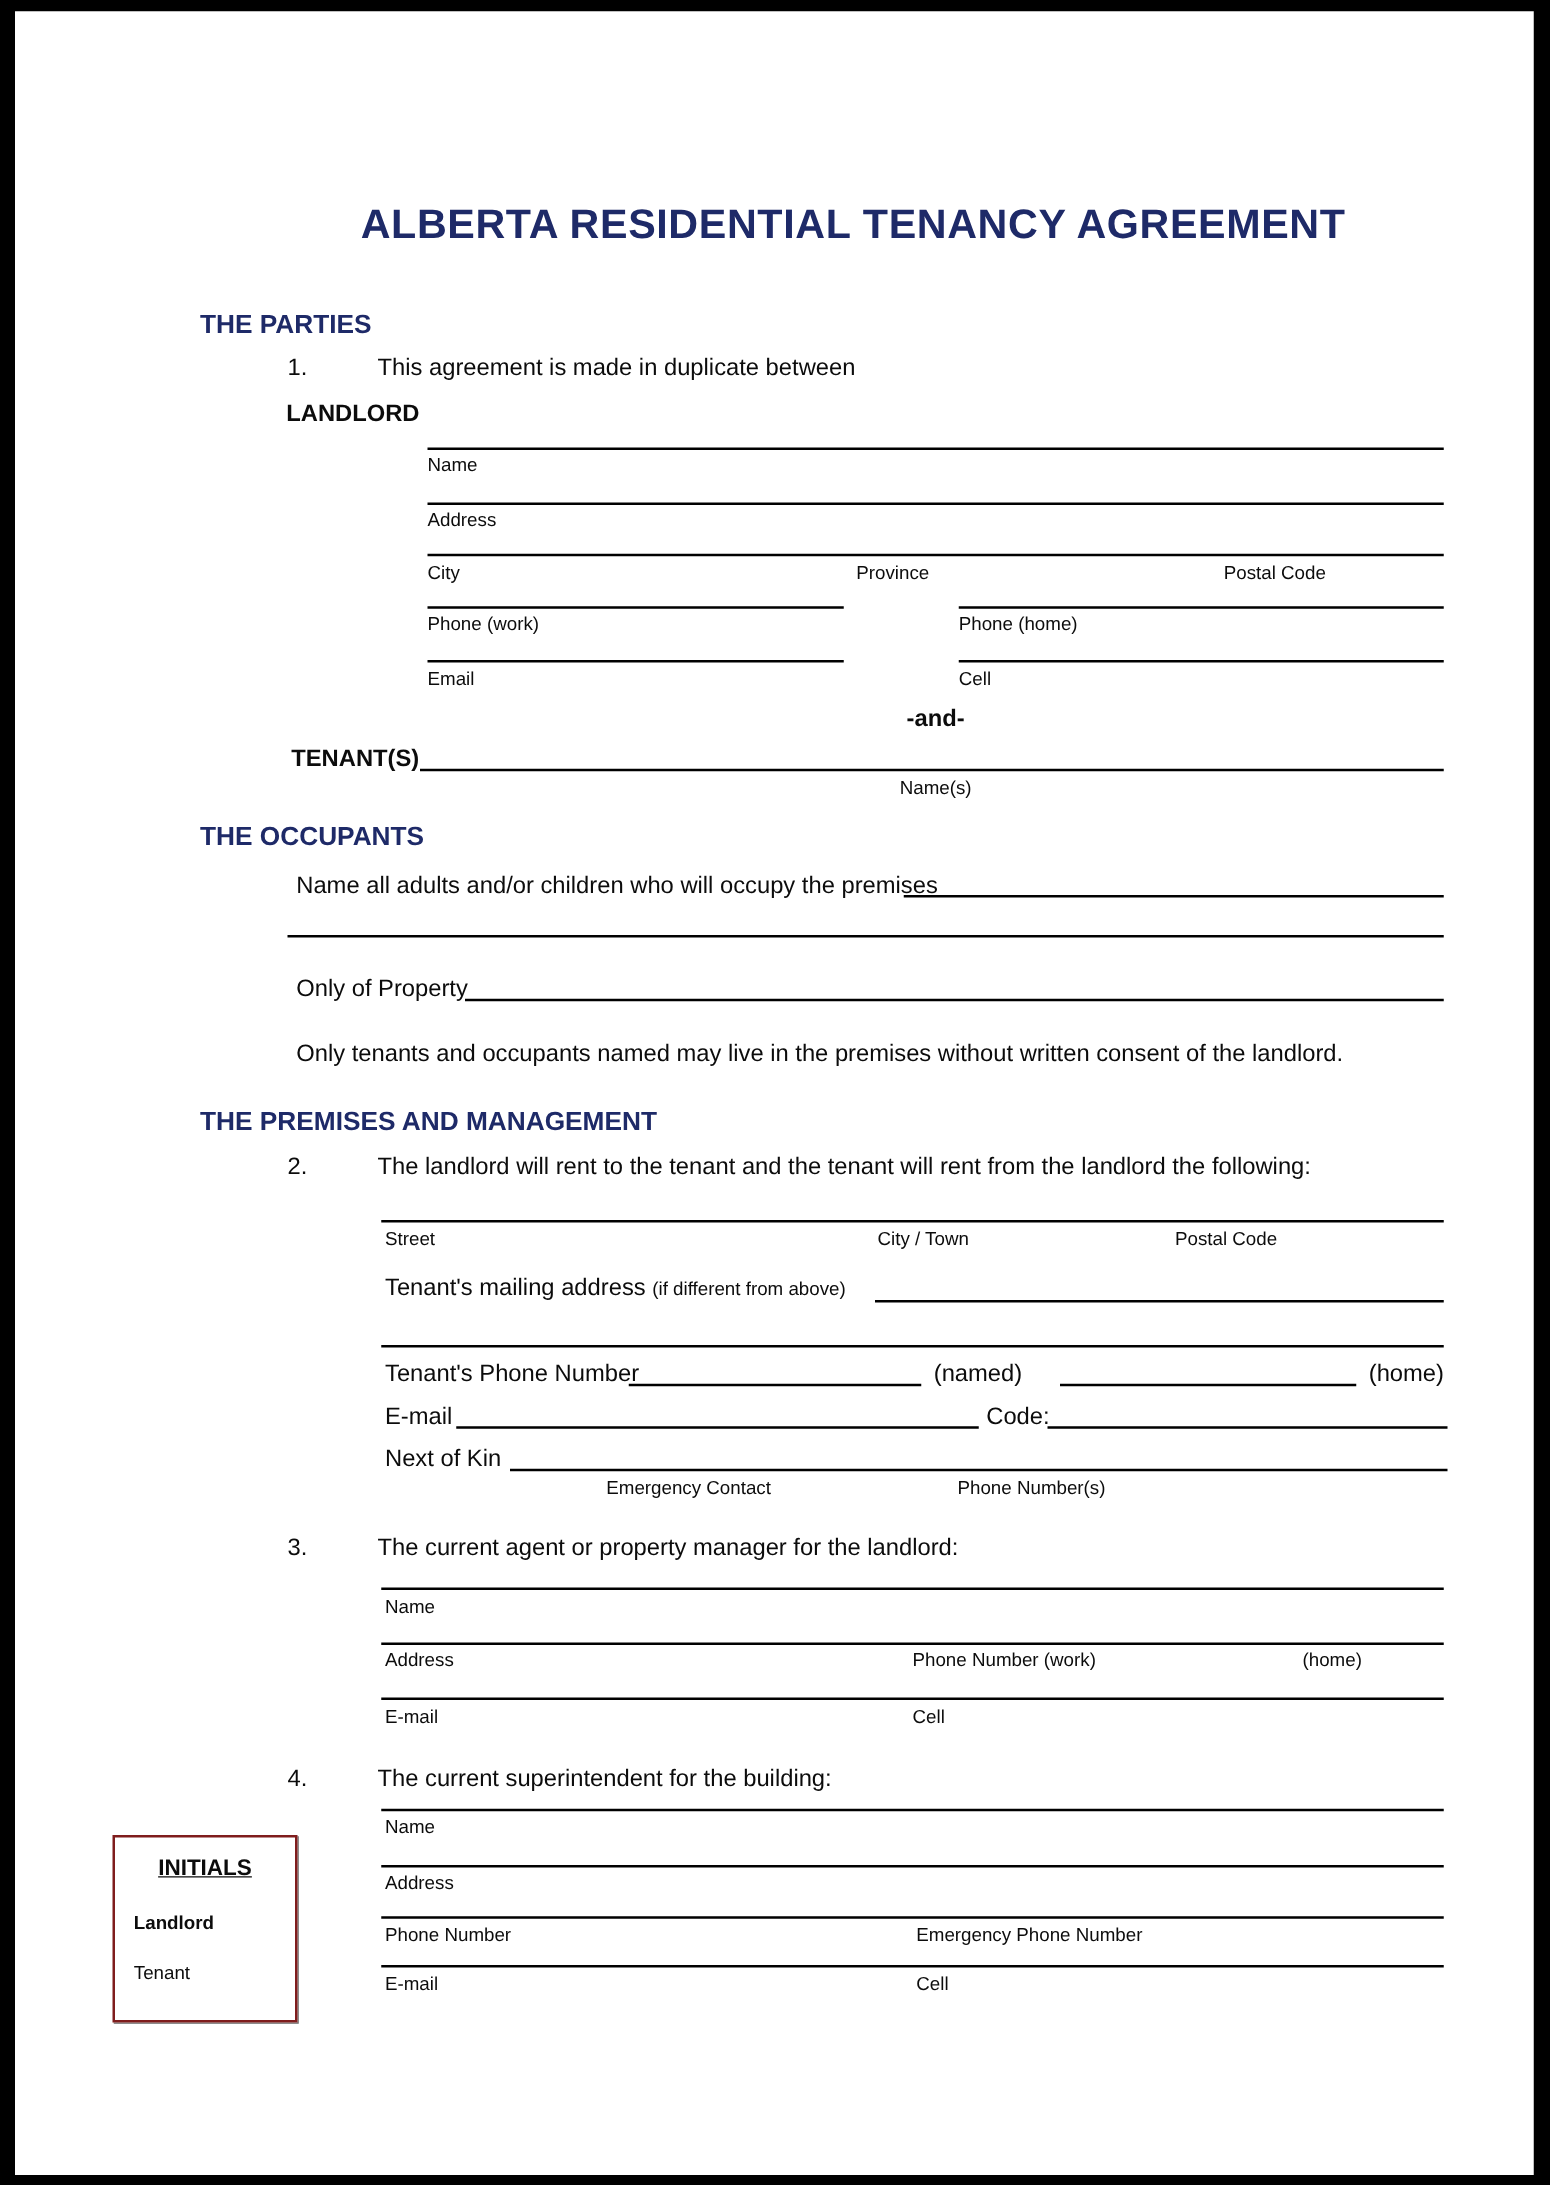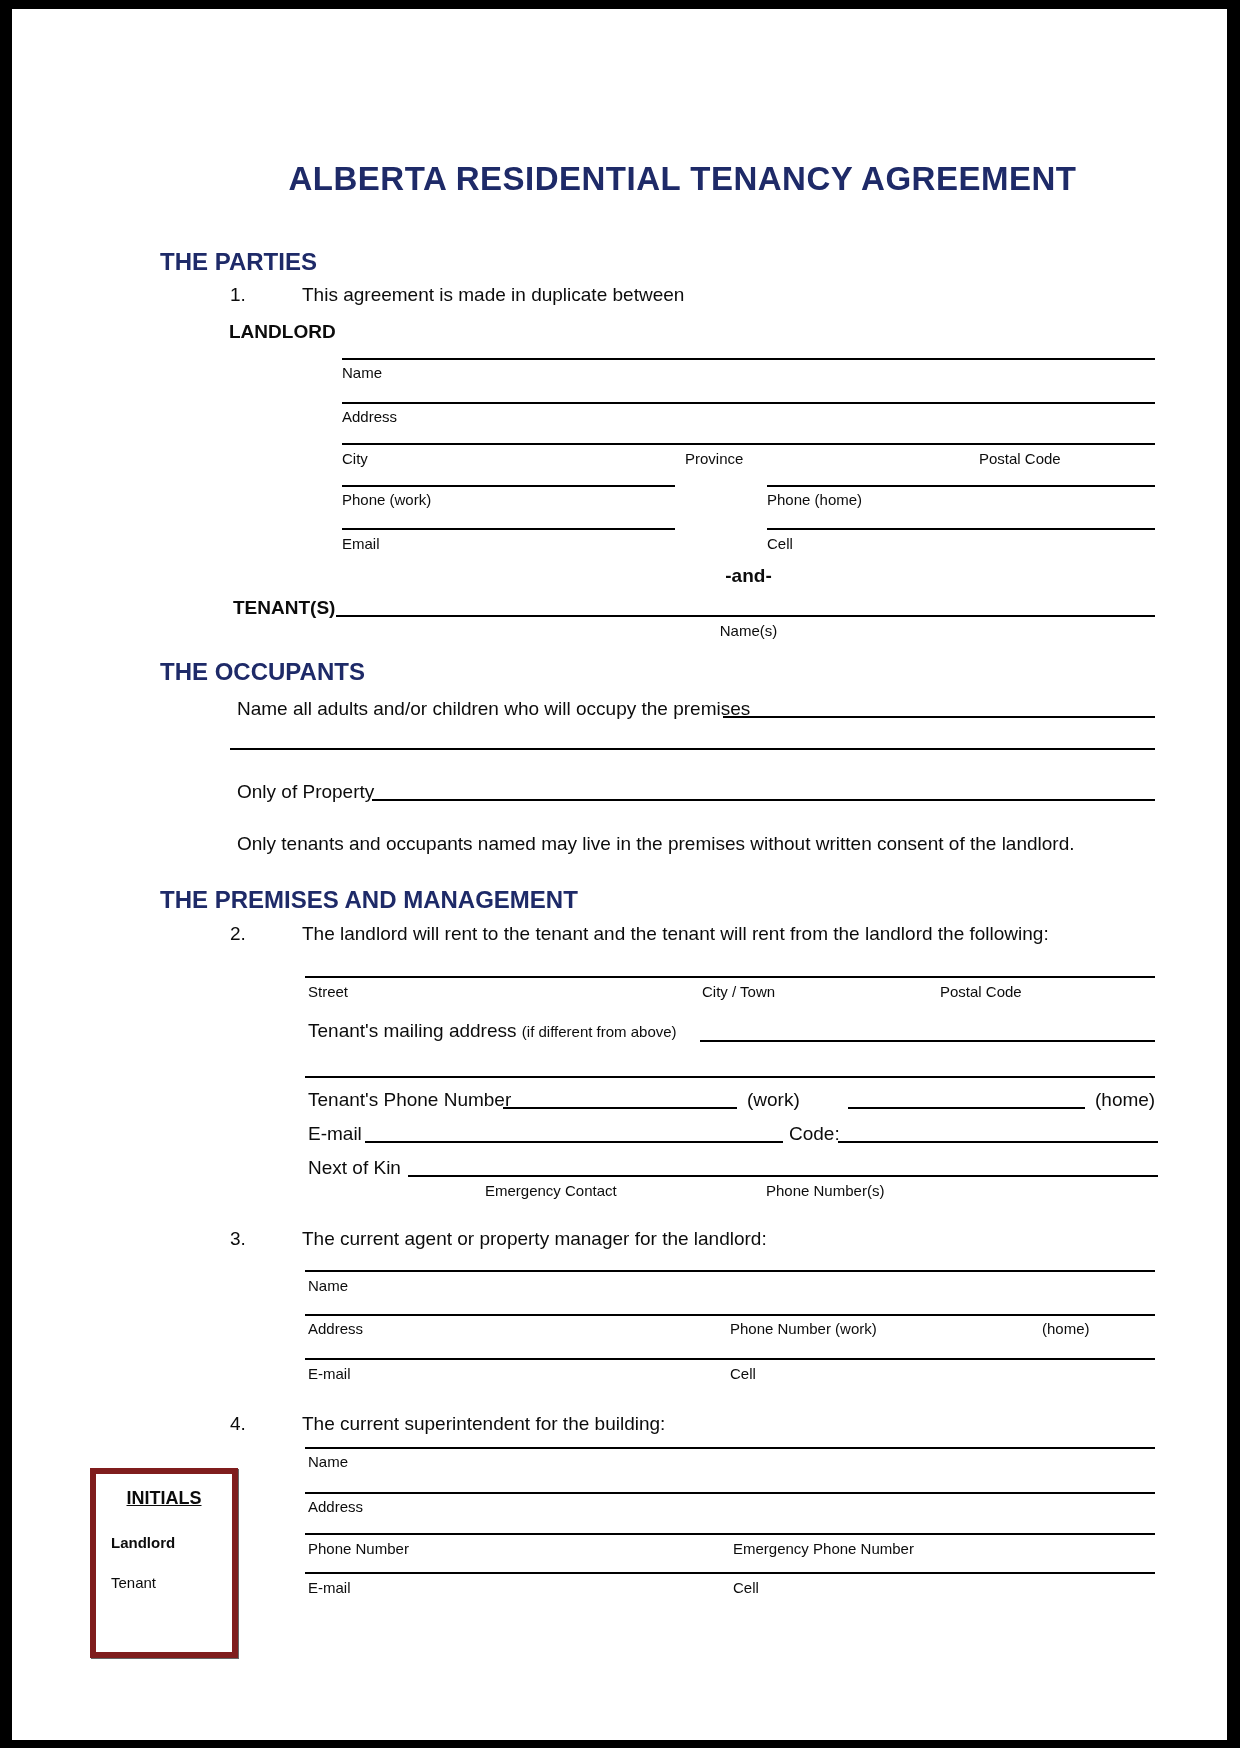--- a/index.html
+++ b/index.html
@@ -7,29 +7,29 @@
     width:1240px;height:1748px;position:relative;background:#ffffff;
     font-family:"Liberation Sans","DejaVu Sans",sans-serif;color:#0c0c0c;
     overflow:hidden;
   }
   .frame{position:absolute;left:0;top:0;width:1240px;height:1748px;
     border-left:12px solid #000;border-top:9px solid #000;
     border-right:13px solid #000;border-bottom:8px solid #000;
     box-sizing:border-box;pointer-events:none;z-index:50;}
   .abs{position:absolute;white-space:nowrap;}
   .title{font-size:33px;font-weight:bold;color:#1e2a68;letter-spacing:.5px;text-align:center;}
-  .h{font-size:24px;font-weight:bold;color:#1e2a68;}
+  .h{font-size:21px;font-weight:bold;color:#1e2a68;}
   .body{font-size:19px;color:#0c0c0c;}
   .bold{font-weight:bold;}
   .lbl{font-size:15px;color:#0c0c0c;}
   .small{font-size:15px;}
   .rule{position:absolute;height:2px;background:#000;}
   .center{text-align:center;}
-  .initials-box{position:absolute;left:90px;top:1468px;width:148px;height:190px;
-    border:6px solid #7f1d1d;box-sizing:border-box;box-shadow:1px 1px 0 #666;background:#fff;}
+  .initials-box{position:absolute;left:90px;top:1468px;width:148px;height:150px;
+    border:2px solid #7f1d1d;box-sizing:border-box;box-shadow:1px 1px 0 #666;background:#fff;}
   .initials-title{position:absolute;left:0;top:14px;width:100%;text-align:center;
     font-size:18px;font-weight:bold;text-decoration:underline;}
   .initials-row1{position:absolute;left:15px;top:60px;font-size:15px;font-weight:bold;}
   .initials-row2{position:absolute;left:15px;top:100px;font-size:15px;font-weight:normal;}
 </style>
 </head>
 <body>
 
 <div class="frame"></div>
 
@@ -86,21 +86,21 @@
 
 <div class="abs body" style="left:308px;top:1020px;">
   <span>Tenant's mailing address</span>
   <span class="small">(if different from above)</span>
 </div>
 <div class="rule" style="left:700px;top:1040px;width:455px;"></div>
 <div class="rule" style="left:305px;top:1076px;width:850px;"></div>
 
 <div class="abs body" style="left:308px;top:1089px;">Tenant's Phone Number</div>
 <div class="rule" style="left:503px;top:1107px;width:234px;"></div>
-<div class="abs body" style="left:747px;top:1089px;">(work)</div>
+<div class="abs body" style="left:747px;top:1089px;">(named)</div>
 <div class="rule" style="left:848px;top:1107px;width:237px;"></div>
 <div class="abs body" style="left:1095px;top:1089px;">(home)</div>
 
 <div class="abs body" style="left:308px;top:1123px;">E-mail</div>
 <div class="rule" style="left:365px;top:1141px;width:418px;"></div>
 <div class="abs body" style="left:789px;top:1123px;">Code:</div>
 <div class="rule" style="left:838px;top:1141px;width:320px;"></div>
 
 <div class="abs body" style="left:308px;top:1157px;">Next of Kin</div>
 <div class="rule" style="left:408px;top:1175px;width:750px;"></div>

